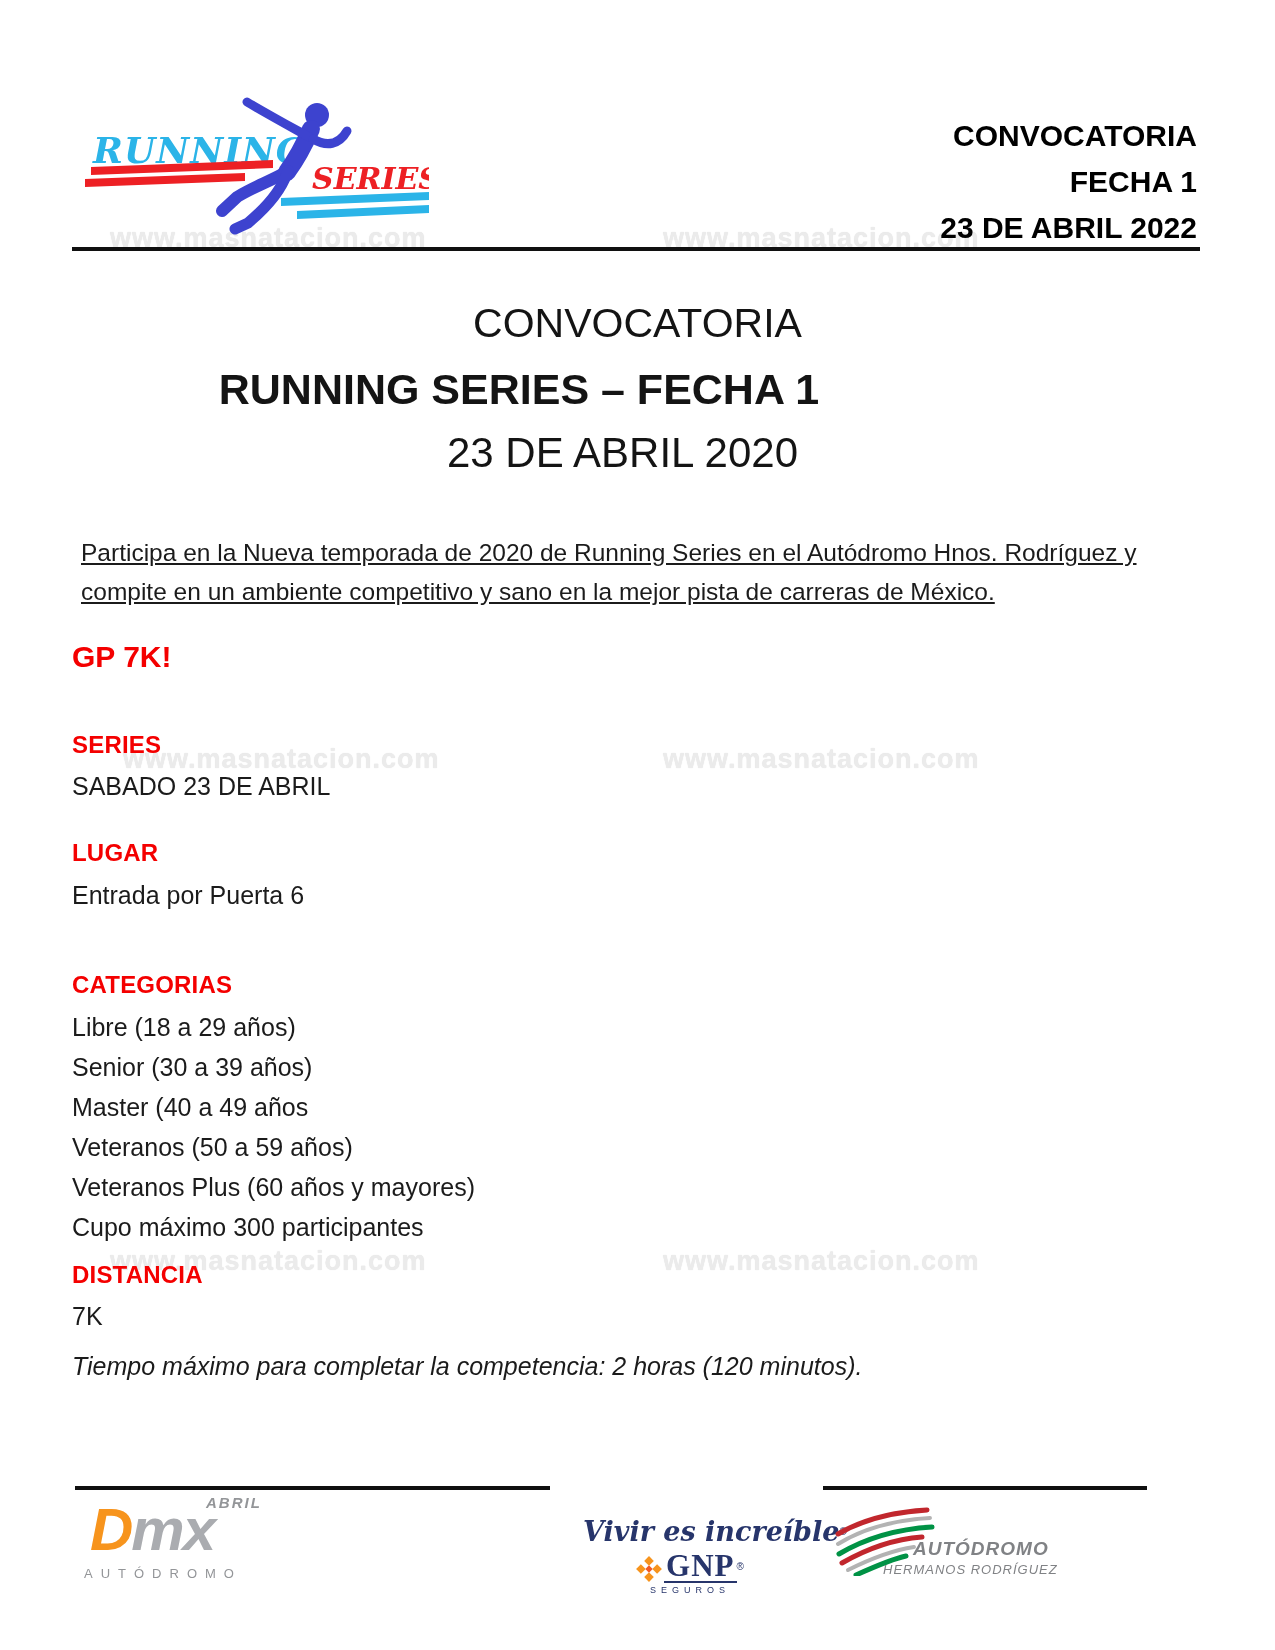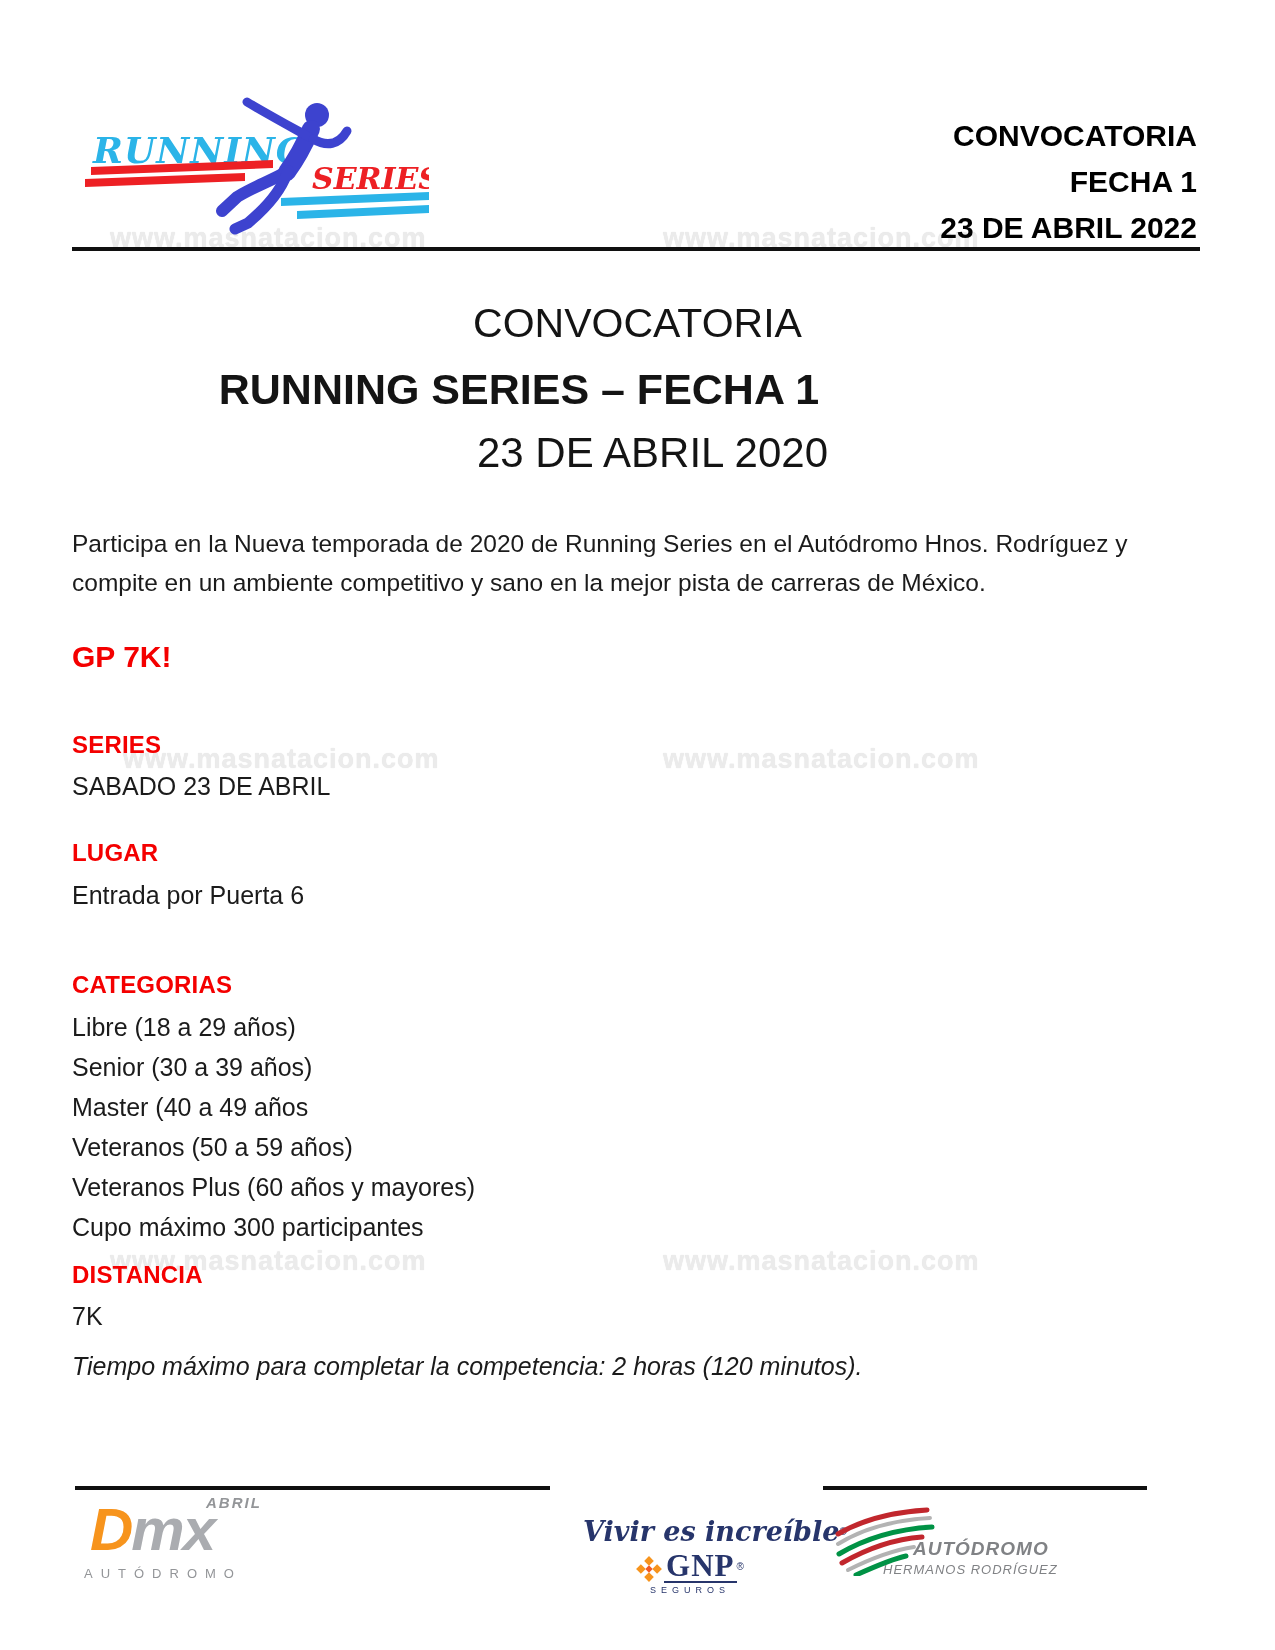--- a/index.html
+++ b/index.html
@@ -20,21 +20,21 @@
   
   .hdr-meta{
     position:absolute;top:113px;right:78px;text-align:right;
     font-weight:bold;font-size:30px;line-height:46px;color:#000;
   }
   .top-rule{position:absolute;left:72px;top:247px;width:1128px;height:4px;background:#101010;}
 
   
   .t1{position:absolute;left:0;width:1275px;top:300px;text-align:center;font-size:41px;color:#141414;}
   .t2{position:absolute;left:0;width:1038px;top:365px;text-align:center;font-size:43px;font-weight:bold;color:#141414;}
-  .t3{position:absolute;left:0;width:1245px;top:429px;text-align:center;font-size:42px;color:#141414;padding-left:30px;}
+  .t3{position:absolute;left:0;width:1245px;top:429px;text-align:center;font-size:42px;color:#141414;}
 
   .intro{position:absolute;left:72px;top:524px;width:1088px;font-size:24.5px;line-height:39px;color:#1b1b1b;}
 
   .red-big{position:absolute;left:72px;font-size:30px;font-weight:bold;color:#f40000;}
   .sec-h{position:absolute;left:72px;font-size:24px;font-weight:bold;color:#f40000;letter-spacing:.2px;}
   .sec-lines{position:absolute;left:72px;font-size:25px;line-height:40px;color:#1b1b1b;}
   .closing{position:absolute;left:72px;top:1352px;font-size:25px;color:#1b1b1b;font-style:italic;}
 
   
   .rule-a{position:absolute;left:75px;top:1486px;width:475px;height:4px;background:#101010;}
@@ -97,21 +97,21 @@
       <div>FECHA 1</div>
       <div>23 DE ABRIL 2022</div>
     </div>
 
     <div class="top-rule"></div>
 
     <div class="t1">CONVOCATORIA</div>
     <div class="t2">RUNNING SERIES – FECHA 1</div>
     <div class="t3">23 DE ABRIL 2020</div>
 
-    <p class="intro" style="margin:0;">Participa en la Nueva temporada de 2020 de Running Series en el Autódromo Hnos. Rodríguez y compite en un ambiente competitivo y sano en la mejor pista de carreras de México.</p>
+    <p class="intro" style="margin:9px;text-decoration:underline;">Participa en la Nueva temporada de 2020 de Running Series en el Autódromo Hnos. Rodríguez y compite en un ambiente competitivo y sano en la mejor pista de carreras de México.</p>
 
     <div class="red-big" style="top:640px;">GP 7K!</div>
 
     <div class="sec-h" style="top:731px;">SERIES</div>
     <div class="sec-lines" style="top:766px;">
       <div>SABADO 23 DE ABRIL</div>
     </div>
 
     <div class="sec-h" style="top:839px;">LUGAR</div>
     <div class="sec-lines" style="top:875px;">

